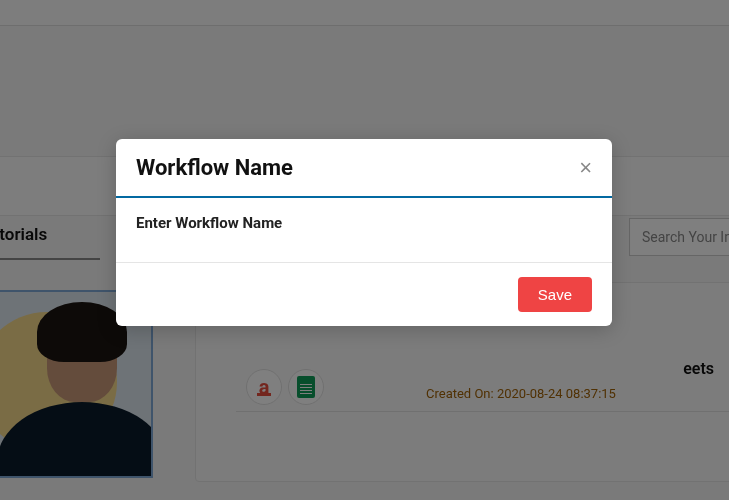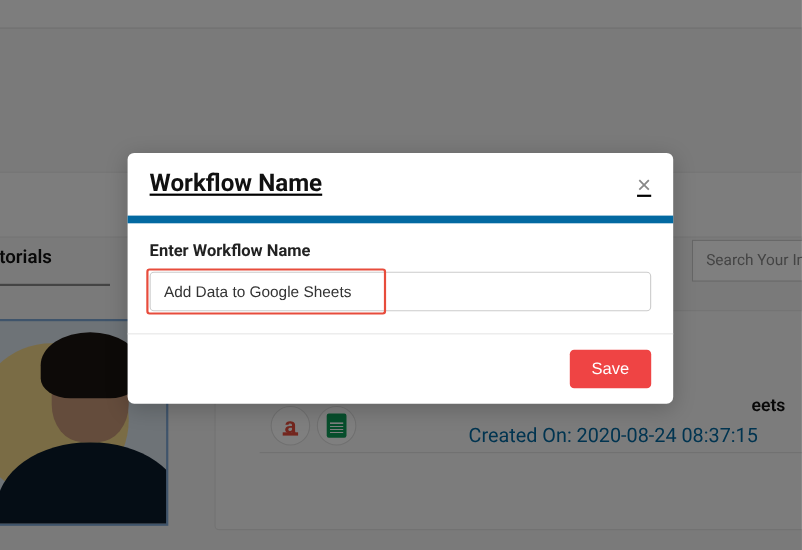--- a/index.html
+++ b/index.html
@@ -116,22 +116,22 @@
       top: 76px;
       right: 34px;
       font-weight: 600;
       font-size: 16px;
       color: #111;
     }
     .bg-card-date {
       position: absolute;
       top: 103px;
       left: 230px;
-      font-size: 18px;
-      color: #0369a1;
+      font-size: 13px;
+      color: #a16207;
     }
     .bg-card-divider {
       position: absolute;
       top: 128px;
       left: 40px;
       right: 0;
       height: 1px;
       background: #e0e0e0;
     }
     .bg-icon {
@@ -178,22 +178,21 @@
       width: 496px;
       background: #fff;
       border-radius: 6px;
       box-shadow: 0 4px 20px rgba(0,0,0,0.2);
     }
     .modal-header {
       display: flex;
       justify-content: space-between;
       align-items: center;
       padding: 16px 20px;
-      border-bottom: 7px solid #0369a1;
-      text-decoration: underline;
+      border-bottom: 2px solid #0369a1;
     }
     .modal-title {
       font-size: 22px;
       font-weight: 700;
       color: #111;
     }
     .modal-close {
       font-size: 22px;
       color: #888;
       cursor: pointer;
@@ -284,21 +283,17 @@
 
 <div class="modal">
   <div class="modal-header">
     <div class="modal-title">Workflow Name</div>
     <button class="modal-close">
       <span>×</span>
     </button>
   </div>
   <div class="modal-body">
     <label class="modal-label">Enter Workflow Name</label>
-    <div class="modal-input-wrap">
-      <input type="text" class="modal-input" value="Add Data to Google Sheets" style="">
-      <div class="highlight-box"></div>
-    </div>
   </div>
   <div class="modal-footer">
     <button class="save-btn">Save</button>
   </div>
 </div>
 
 </body></html>

